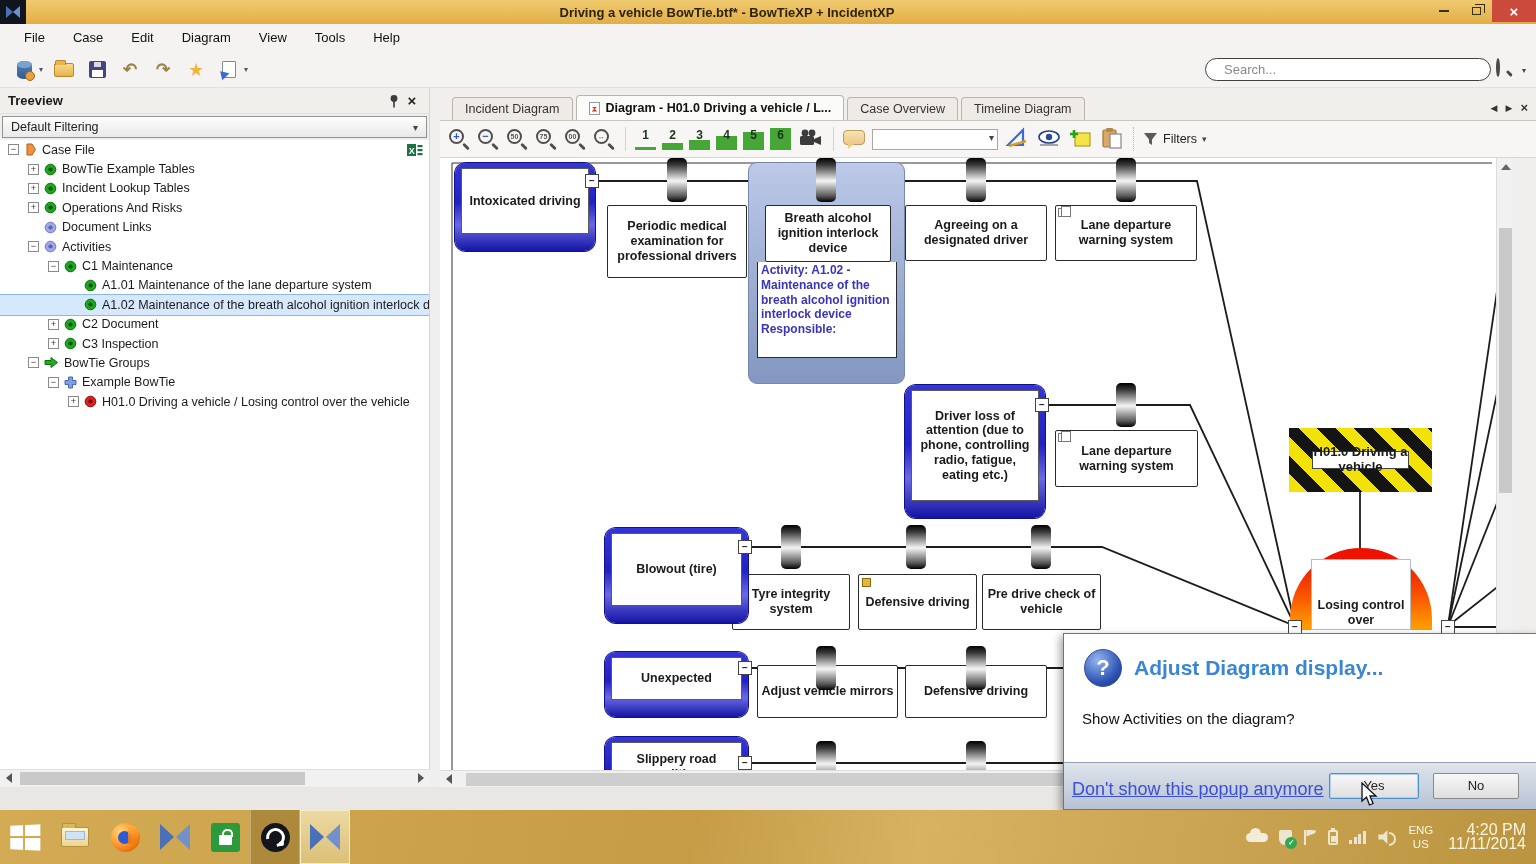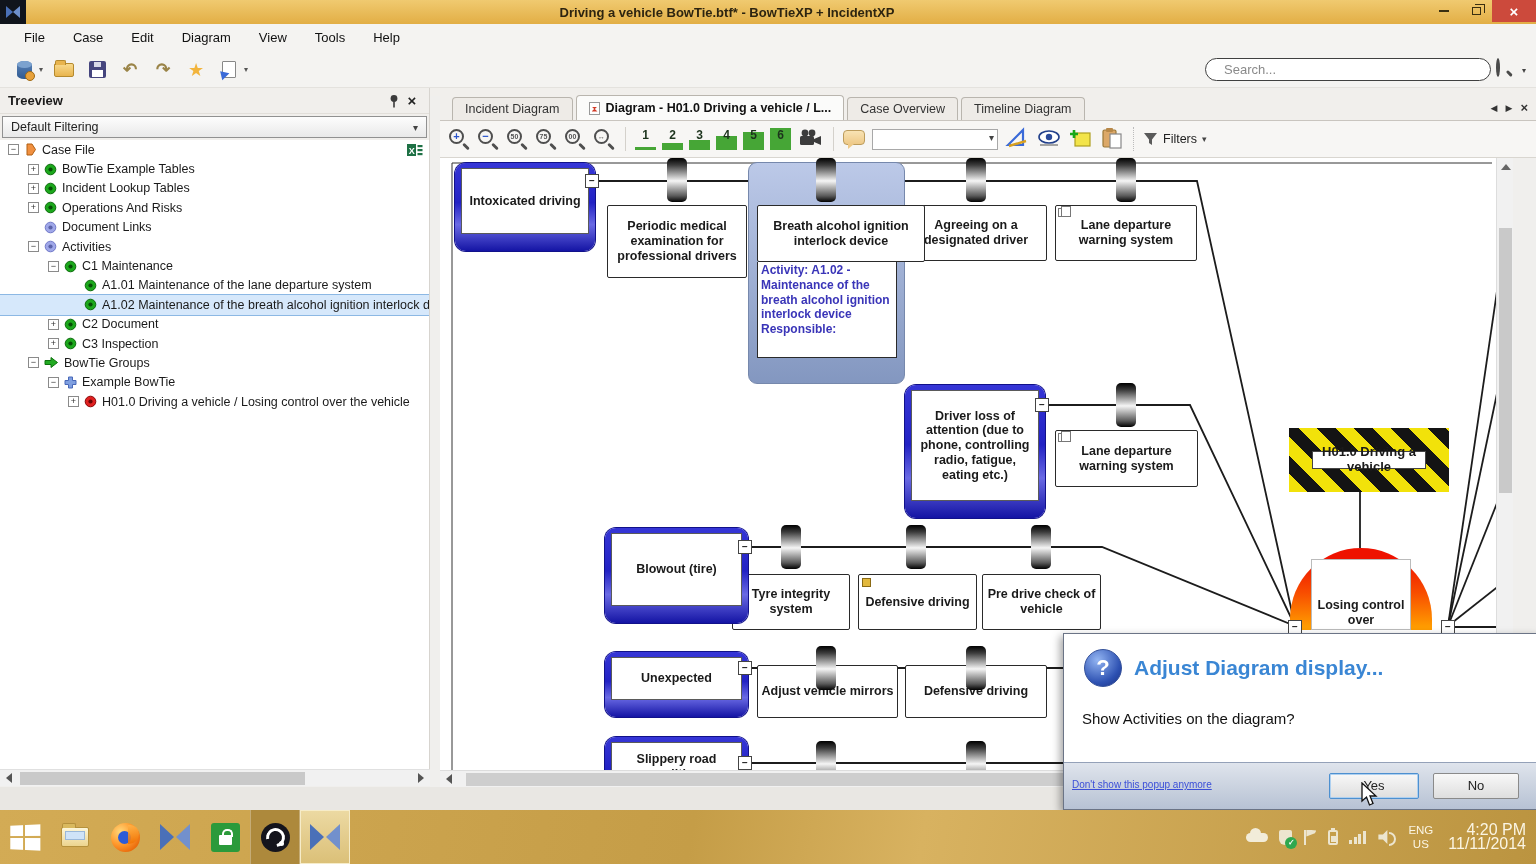--- a/index.html
+++ b/index.html
@@ -105,21 +105,21 @@
   .minus-btn { position:absolute; width:14px; height:14px; background:#fff; border:1.5px solid #444; font-size:10px; line-height:11px; text-align:center; font-weight:bold; color:#222; z-index:7; }
   .threat .minus-btn { right:-4px; }
   .barrier { position:absolute; background:#fff; border:1.6px solid #2a2a2a; border-radius:2px; z-index:3;
     display:flex; align-items:center; justify-content:center; text-align:center; font-weight:bold; font-size:12.5px; line-height:1.18; padding:2px 3px; }
   .corner-copy { position:absolute; left:2px; top:2px; width:8px; height:9px; border:1px solid #777; background:#fff; }
   .corner-copy::after { content:""; position:absolute; left:2px; top:-3px; width:8px; height:9px; border:1px solid #777; background:#fff; }
   .corner-note { position:absolute; left:3px; top:3px; width:9px; height:9px; background:#e2b83c; border:1px solid #8a6a14; }
   .sel-wrap { position:absolute; border-radius:9px; background:linear-gradient(180deg,#bcc9e8,#8397c0); border:1px solid #7688ac; z-index:2; }
   .activity-box { position:absolute; background:#fff; border:1.6px solid #2a2a2a; border-top:none; z-index:3;
     font-weight:bold; font-size:12px; line-height:1.23; color:#3a35b8; padding:1px 3px; text-align:left; }
-  .hazard { position:absolute; left:849px; top:270px; width:160px; height:64px; padding:23px; z-index:6;
+  .hazard { position:absolute; left:849px; top:270px; width:143px; height:64px; padding:23px; z-index:6;
     background:repeating-linear-gradient(45deg,#f2e20a 0 13px,#141414 13px 26px); }
   .hazard-inner { width:100%; height:100%; background:#fff; border:1px solid #444; display:flex; align-items:center; justify-content:center; text-align:center; font-weight:bold; font-size:13px; line-height:1.15; }
   .dome { position:absolute; left:850px; top:390px; width:142px; height:82px; border-radius:72px 72px 0 0; z-index:6;
     background:linear-gradient(180deg,#ee1200 14%,#f84e00 55%,#ff9c00 96%); }
   .dome-inner { position:absolute; left:21px; right:21px; top:11px; bottom:0; background:#fff; border:1px solid #bbb;
     display:flex; align-items:flex-end; justify-content:center; text-align:center; font-weight:bold; font-size:12.5px; line-height:1.2; padding-bottom:1px; }
 
   
   .canvas-hscroll { position:absolute; left:440px; top:770px; width:1056px; height:17px; background:#f1f1f1; border-top:1px solid #ddd; z-index:8; }
   .canvas-hthumb { position:absolute; left:26px; top:2px; width:688px; height:13px; background:#cecece; }
@@ -128,21 +128,21 @@
   .canvas-vthumb { position:absolute; left:2px; top:70px; width:13px; height:265px; background:#c9c9c9; }
   .statusstrip { position:absolute; left:0; top:787px; width:1536px; height:23px; background:#e9e7e3; }
 
   
   .dialog { position:absolute; left:1063px; top:633px; width:478px; height:177px; background:#fff; border:1px solid #6b7486; box-shadow:-3px 3px 8px rgba(0,0,0,0.35); z-index:50; }
   .dlg-icon { position:absolute; left:20px; top:15px; width:38px; height:38px; border-radius:50%; color:#fff; font-size:22px; font-weight:bold;
     background:radial-gradient(circle at 35% 28%, #93b5f2, #2d51b2 65%, #1a3080); display:flex; align-items:center; justify-content:center; border:1px solid #33509a; }
   .dlg-title { position:absolute; left:70px; top:22px; font-size:21px; font-weight:bold; color:#3a86d4; }
   .dlg-msg { position:absolute; left:18px; top:76px; font-size:15px; color:#111; }
   .dlg-footer { position:absolute; left:0; bottom:0; width:100%; height:47px; background:linear-gradient(#dfe4ec,#b7c2d4); border-top:1px solid #94a1b8; }
-  .dlg-link { position:absolute; left:8px; top:16px; font-size:10px; color:#3b4fd8; text-decoration:underline; }
+  .dlg-link { position:absolute; left:8px; top:16px; font-size:18px; color:#3b4fd8; text-decoration:underline; }
   .dlg-btn { position:absolute; top:10px; height:26px; width:90px; text-align:center; line-height:24px; font-size:13px; color:#222;
     background:linear-gradient(#f8f8f8,#dedede); border:1px solid #8a8a8a; border-radius:2px; }
   .dlg-yes { left:265px; border:1px solid #4d90d0; box-shadow:0 0 0 1px #aed0f0 inset; }
   .dlg-no { left:369px; width:86px; }
 
   
   .cursor { position:absolute; left:1360px; top:782px; z-index:99; }
 
   
   .taskbar { position:absolute; left:0; top:810px; width:1536px; height:54px; z-index:60;
@@ -567,21 +567,21 @@
     </div>
     <div class="barrier" style="left: 317px; top: 507px; width: 141px; height: 53px;">
       <span>Adjust vehicle mirrors</span>
     </div>
     <div class="barrier" style="left: 542px; top: 416px; width: 119px; height: 56px;">
       <span>Pre drive check of vehicle</span>
     </div>
     <div class="barrier" style="left: 465px; top: 507px; width: 142px; height: 53px;">
       <span>Defensive driving</span>
     </div>
-    <div class="barrier" style="left: 317px; top: 47px; width: 168px; height: 57px; z-index: 3;">
+    <div class="barrier" style="left: 325px; top: 47px; width: 126px; height: 57px; z-index: 3;">
       <span>Breath alcohol ignition interlock device</span>
     </div>
     <div class="activity-box" style="left: 317px; top: 104px; width: 140px; height: 96px;">
       <div>Activity: A1.02 - Maintenance of the breath alcohol ignition interlock device</div>
       <div>Responsible:</div>
     </div>
     <div class="threat" style="left: 15px; top: 5px; width: 140px; height: 88px;">
       <div class="threat-inner">
         <span>Intoxicated driving</span>
       </div>

